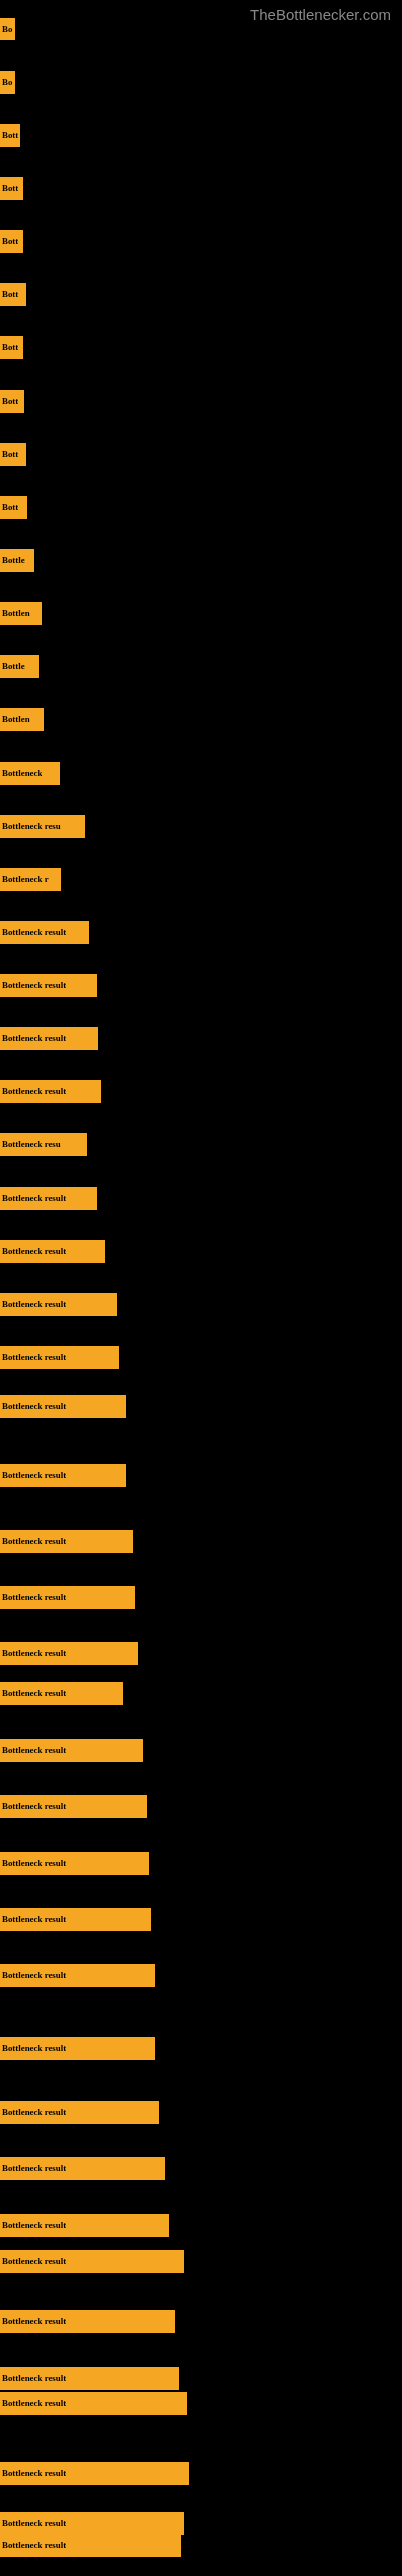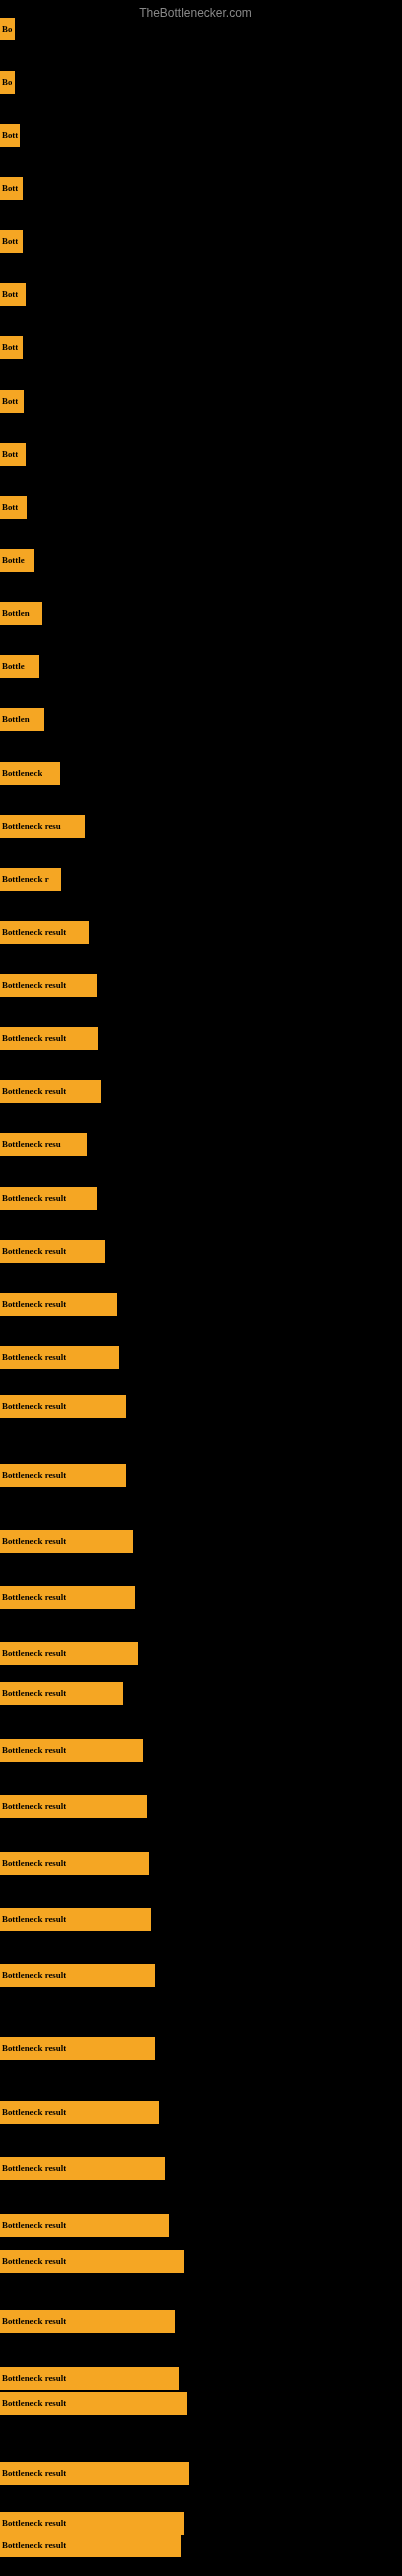--- a/index.html
+++ b/index.html
@@ -9,22 +9,22 @@
     }
     body {
       background-color: #000000;
       width: 403px;
       min-height: 2576px;
       font-family: Arial, sans-serif;
       position: relative;
     }
     .site-title {
       color: #888888;
-      font-size: 12px;
-      text-align: center;
+      font-size: 15px;
+      text-align: right;
       padding: 6.4px 0 3.2px 0;
       position: absolute;
       top: 0;
       left: 0;
       right: 12px;
     }
     .bar-container {
       position: absolute;
       left: 0;
       display: flex;

